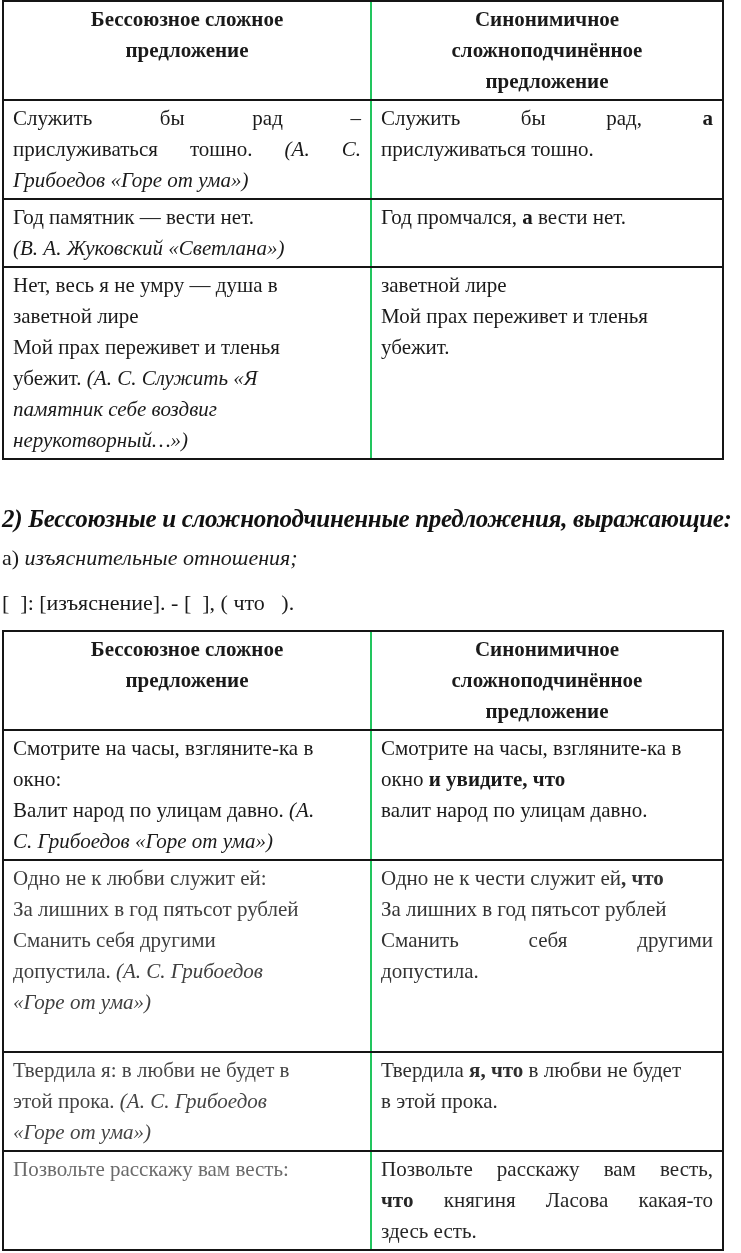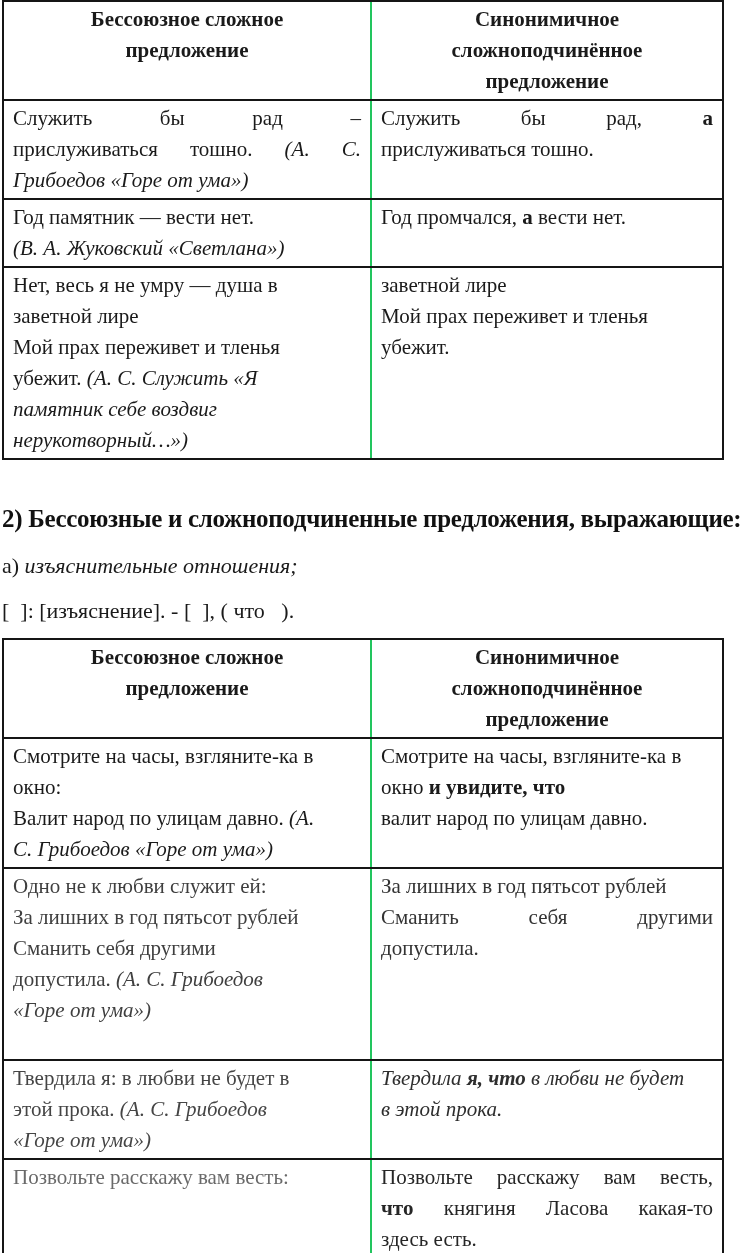--- a/index.html
+++ b/index.html
@@ -20,23 +20,23 @@
   .tcell + .tcell{border-left:2px solid #22c55e;flex:1 1 auto;max-width:none;}
   .hcell{font-weight:bold;text-align:center;}
   .line{min-height:31px;}
   .line.just{text-align:justify;text-align-last:justify;}
   .b{font-weight:bold;}
   .i{font-style:italic;}
   [data-table="table-2"] .trow:nth-child(3){min-height:190px;}
   
   .sec-heading{
     margin:42px 0 0 0;font-size:25px;font-weight:bold;line-height:34px;
-    letter-spacing:-0.3px;color:#111;white-space:nowrap;
+    letter-spacing:-0.3px;color:#111;white-space:nowrap;font-style:italic;
   }
-  .sec-item{margin:14px 0 0 0;font-size:22px;line-height:31px;}
+  .sec-item{margin:6px 0 0 0;font-size:22px;line-height:31px;}
   .sec-scheme{margin:14px 0 12px 0;font-size:22px;line-height:31px;white-space:pre;}
   
   .wm{position:absolute;z-index:6;pointer-events:none;}
 </style>
 </head>
 <body>
 
 <div class="page">
 
   <div class="tbl" data-table="table-1">
@@ -123,32 +123,33 @@
       </div>
       <div class="trow">
         <div class="tcell" style="color: rgb(63, 63, 63);">
           <div class="line"><span>Одно не к любви служит ей:</span></div>
           <div class="line"><span>За лишних в год пятьсот рублей</span></div>
           <div class="line"><span>Сманить себя другими</span></div>
           <div class="line"><span>допустила. </span><span class="i">(А. С. Грибоедов</span></div>
           <div class="line"><span class="i">«Горе от ума»)</span></div>
         </div>
         <div class="tcell" style="color: rgb(51, 51, 51);">
+          <div class="line"><span>Одно не к чести служит ей</span><span class="b">, что</span></div>
           <div class="line"><span>За лишних в год пятьсот рублей</span></div>
           <div class="line just"><span>Сманить себя другими</span></div>
           <div class="line"><span>допустила.</span></div>
         </div>
       </div>
       <div class="trow">
         <div class="tcell" style="color: rgb(69, 69, 69);">
           <div class="line"><span>Твердила я: в любви не будет в</span></div>
           <div class="line"><span>этой прока. </span><span class="i">(А. С. Грибоедов</span></div>
           <div class="line"><span class="i">«Горе от ума»)</span></div>
         </div>
-        <div class="tcell" style="color: rgb(46, 46, 46); font-style: italic;">
+        <div class="tcell" style="color: rgb(46, 46, 46);">
           <div class="line"><span>Твердила </span><span class="b">я, что</span><span> в любви не будет</span></div>
           <div class="line"><span>в этой прока.</span></div>
         </div>
       </div>
       <div class="trow">
         <div class="tcell" style="color: rgb(106, 106, 106);">
           <div class="line"><span>Позвольте расскажу вам весть:</span></div>
         </div>
         <div class="tcell" style="color: rgb(38, 38, 38);">
           <div class="line just"><span>Позвольте расскажу вам весть,</span></div>

